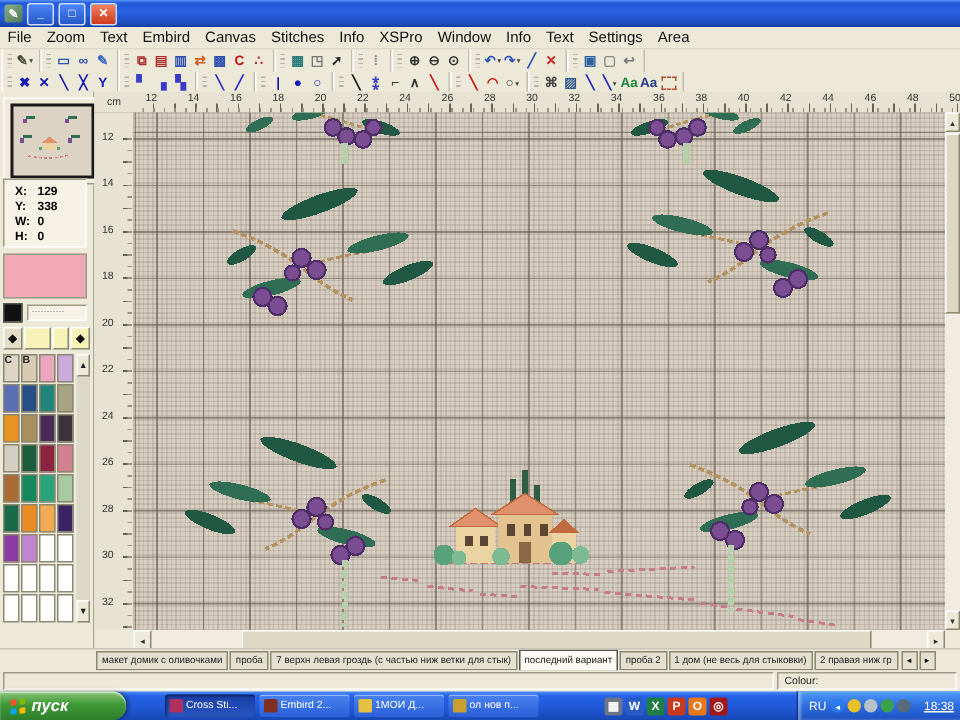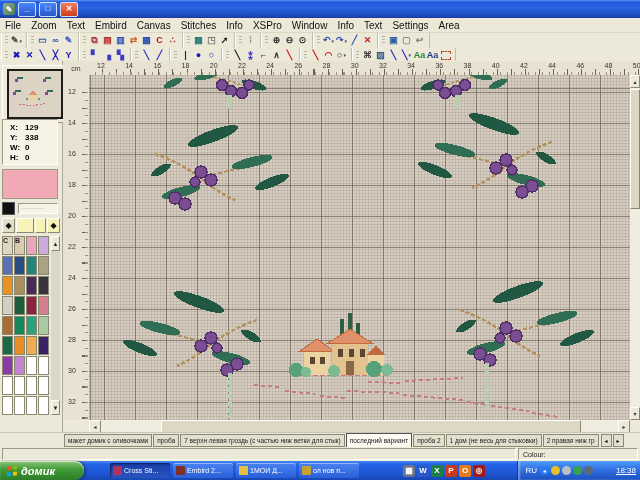--- a/index.html
+++ b/index.html
@@ -126,21 +126,21 @@
   .tlabel{white-space:nowrap;overflow:hidden;}
   #quick{display:flex;gap:2px;margin-left:44px;}
   .qicon{width:12px;height:12px;border-radius:2px;color:#fff;font-size:8px;font-weight:bold;
     display:flex;align-items:center;justify-content:center;}
   #tray{margin-left:auto;height:19px;display:flex;align-items:center;gap:3px;padding:0 4px 0 7px;
     background:linear-gradient(180deg,#4e9bf8 0,#2e6de0 50%,#1c50c0 100%);
     border-left:1px solid #16388c;box-shadow:inset 2px 0 2px rgba(255,255,255,.35);}
   #traylang{color:#fff;font-size:8px;}
   .trayicon{width:9px;height:9px;border-radius:50%;font-size:6px;color:#fff;display:flex;
     align-items:center;justify-content:center;}
-  #trayclock{color:#fff;font-size:8px;margin-left:20px;text-decoration:underline;}
+  #trayclock{color:#fff;font-size:8px;margin-left:6px;text-decoration:underline;}
 </style>
 </head>
 <body>
 
 <div id="titlebar">
   <span id="appicon">✎</span>
   <span class="winbtn">_</span>
   <span class="winbtn">□</span>
   <span class="winbtn close">✕</span>
 </div>
@@ -665,21 +665,21 @@
 </div>
 
 <div id="taskbar">
   <div id="startbtn">
     <span id="winlogo">
         <i></i>
         <i></i>
         <i></i>
         <i></i>
       </span>
-    <span>домик</span>
+    <span>пуск</span>
   </div>
   <div id="tasks">
       <div class="task active">
         <span class="ticon" style="background: rgb(176, 48, 96);"></span>
         <span class="tlabel">Cross Sti...</span>
       </div>
       <div class="task">
         <span class="ticon" style="background: rgb(128, 48, 32);"></span>
         <span class="tlabel">Embird 2...</span>
       </div>

